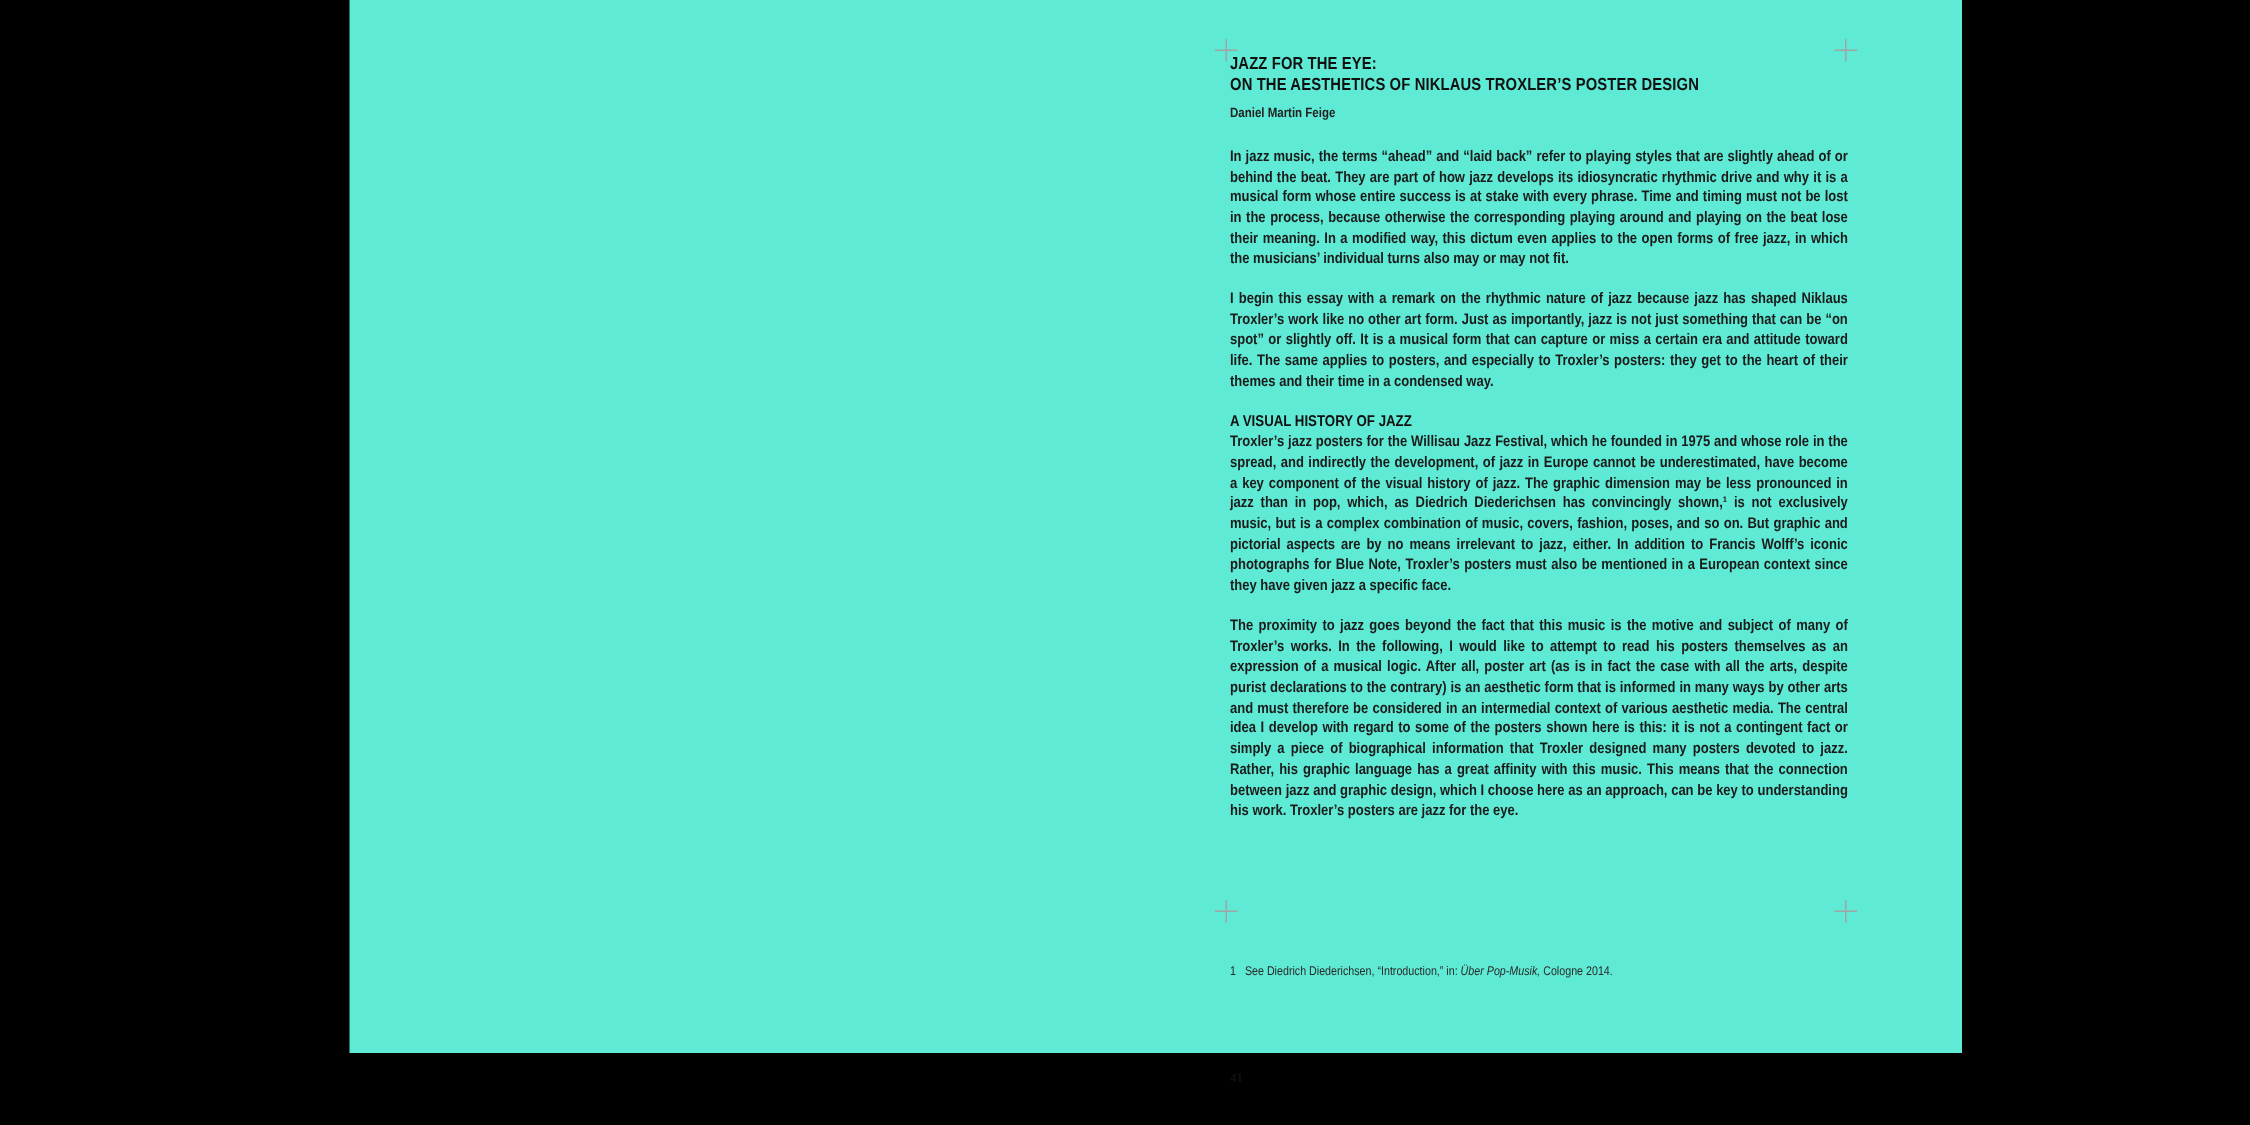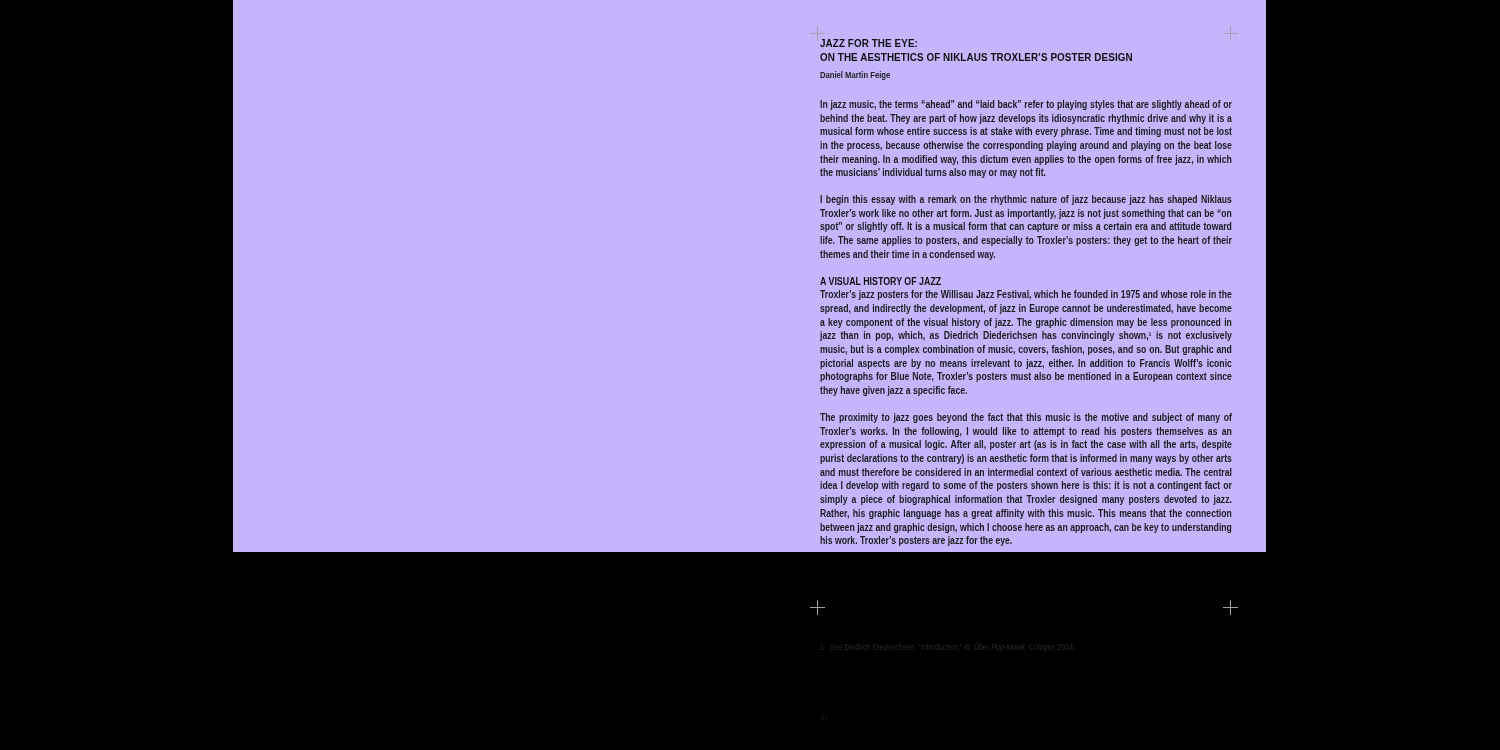--- a/index.html
+++ b/index.html
@@ -10,22 +10,23 @@
     overflow: hidden;
   }
   .stage {
     position: relative;
     width: 1500px; height: 750px;
     background: #000;
   }
   .page {
     position: absolute;
     left: 233px; top: 0;
-    width: 1033px; height: 552px;
-    background: #c4b5fd;
+    width: 1033px; height: 702px;
+    background: #5eead4;
+    padding-left: 42px;
   }
   
   .crop {
     position: absolute;
     width: 15px; height: 15px;
   }
   .crop::before {
     content: ""; position: absolute;
     left: 0; right: 0; top: 7px; height: 1px;
     background: #a3a3a3;

